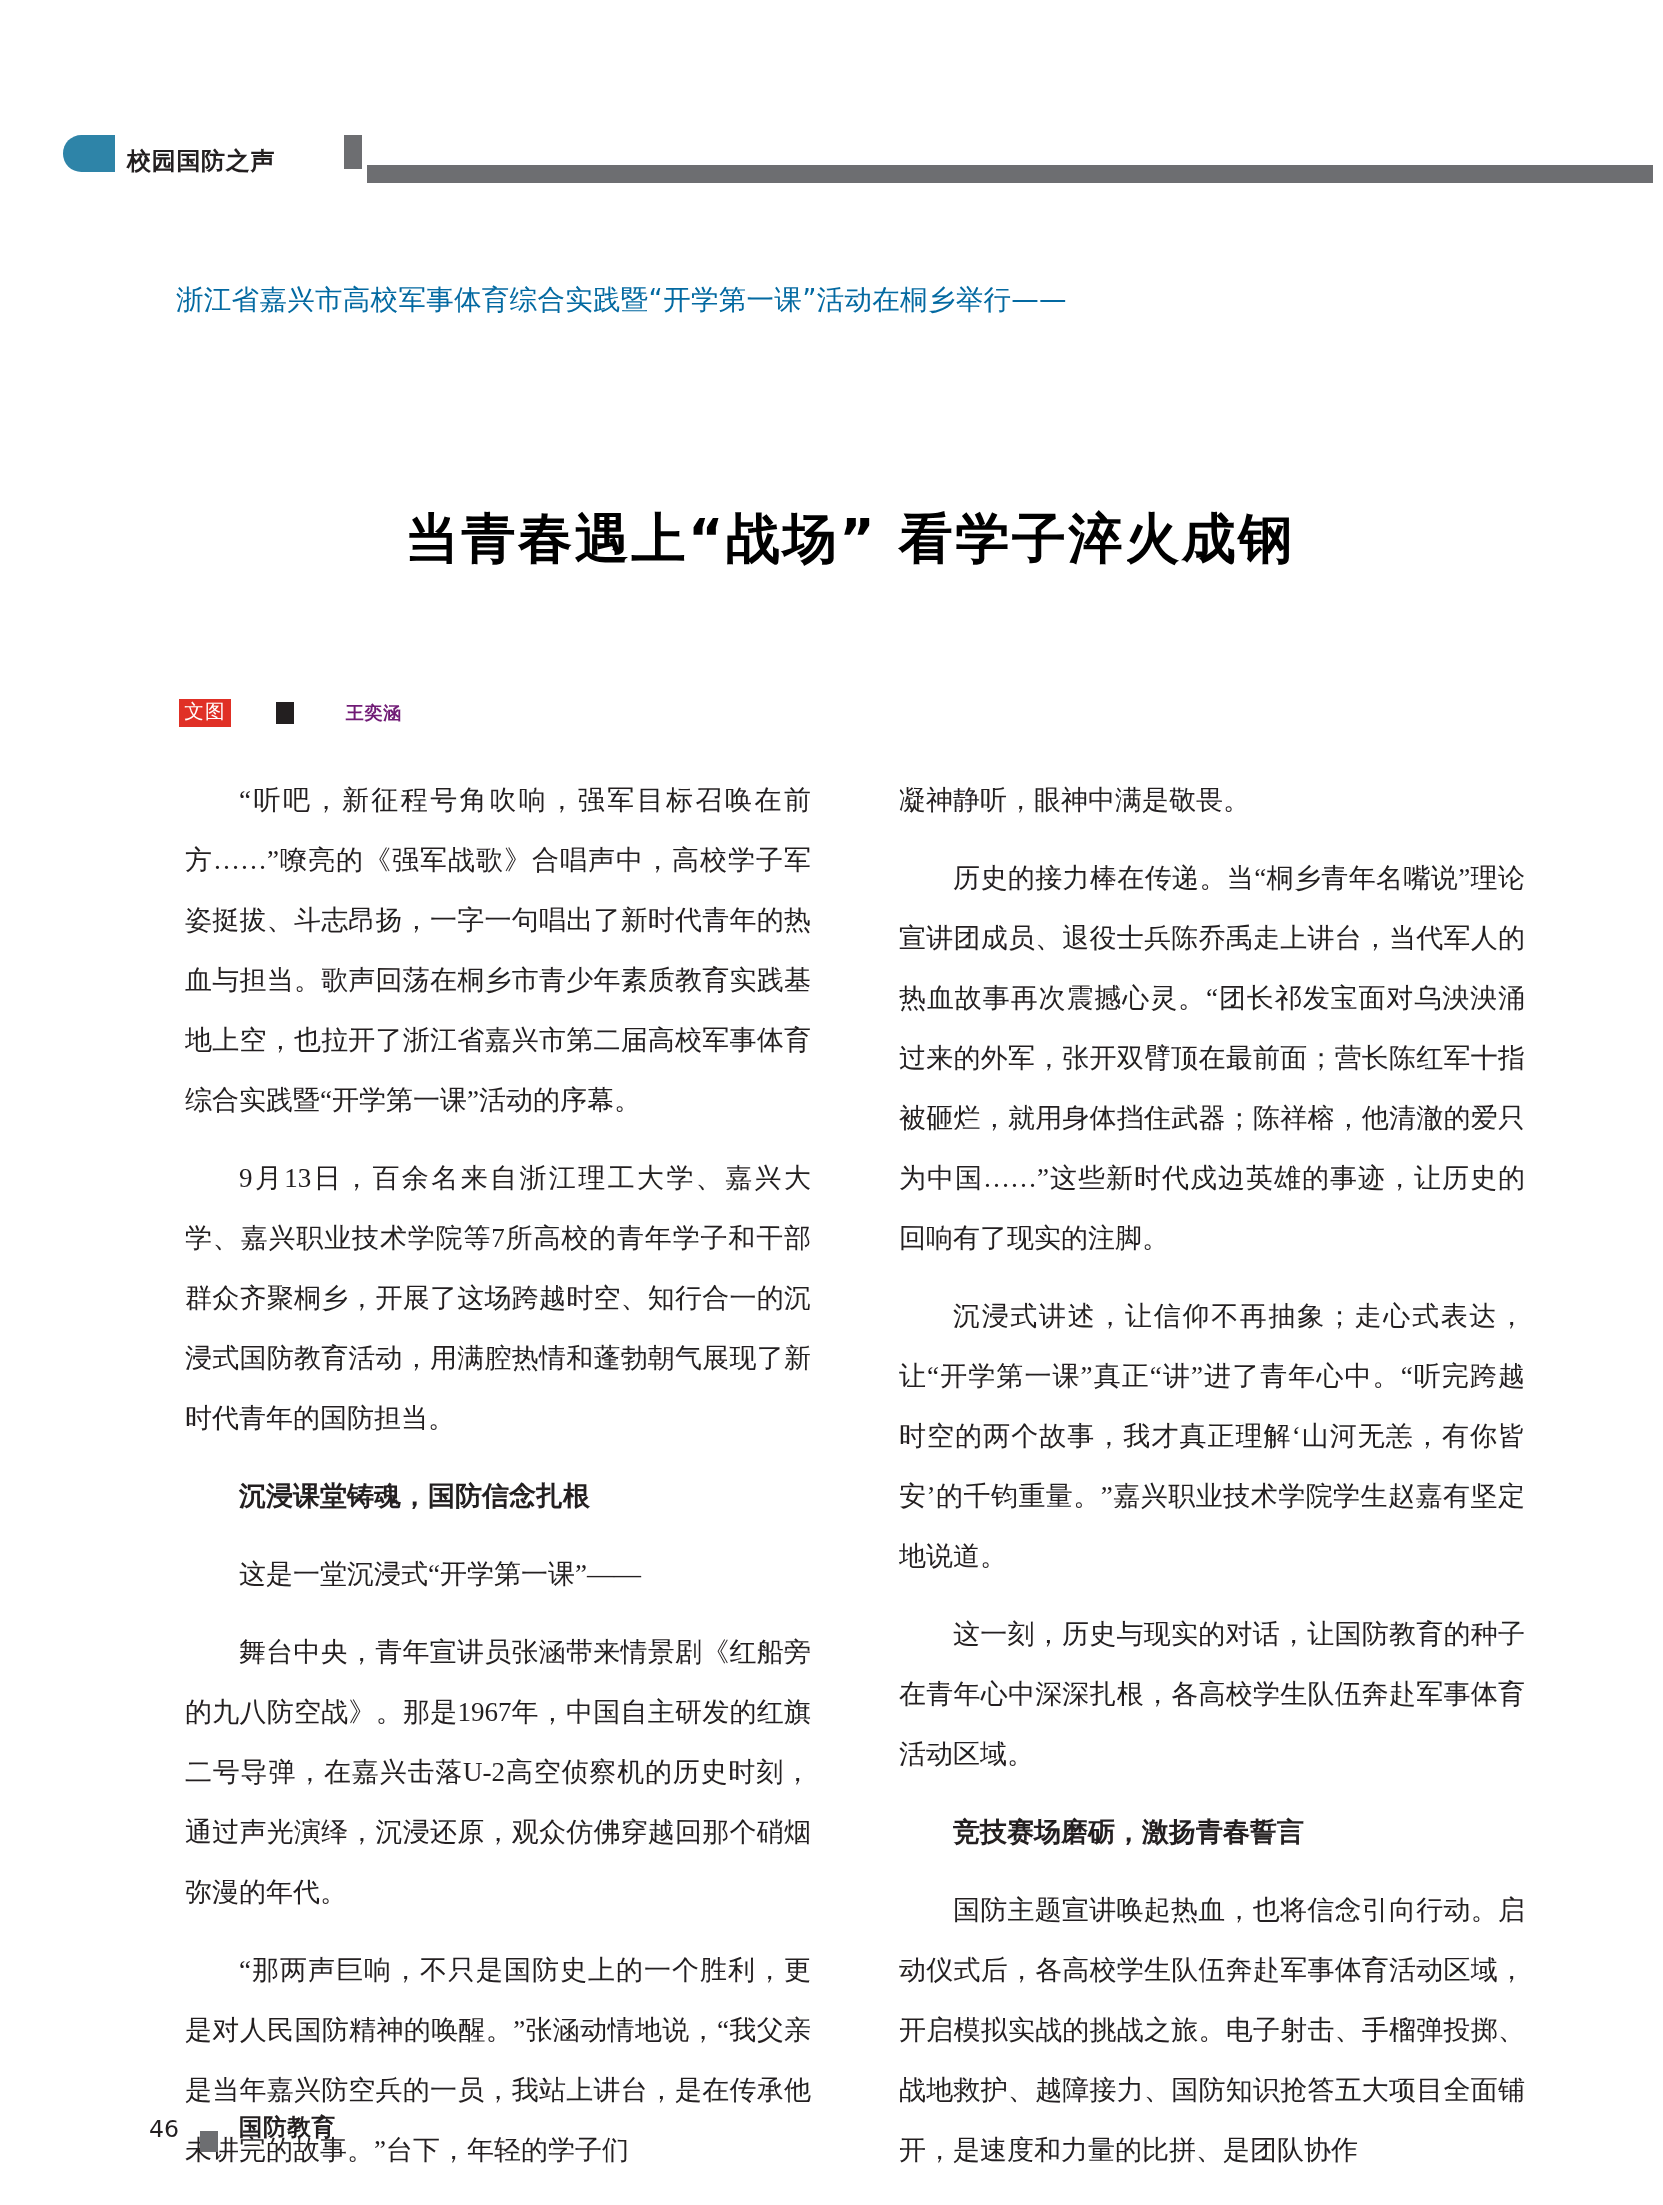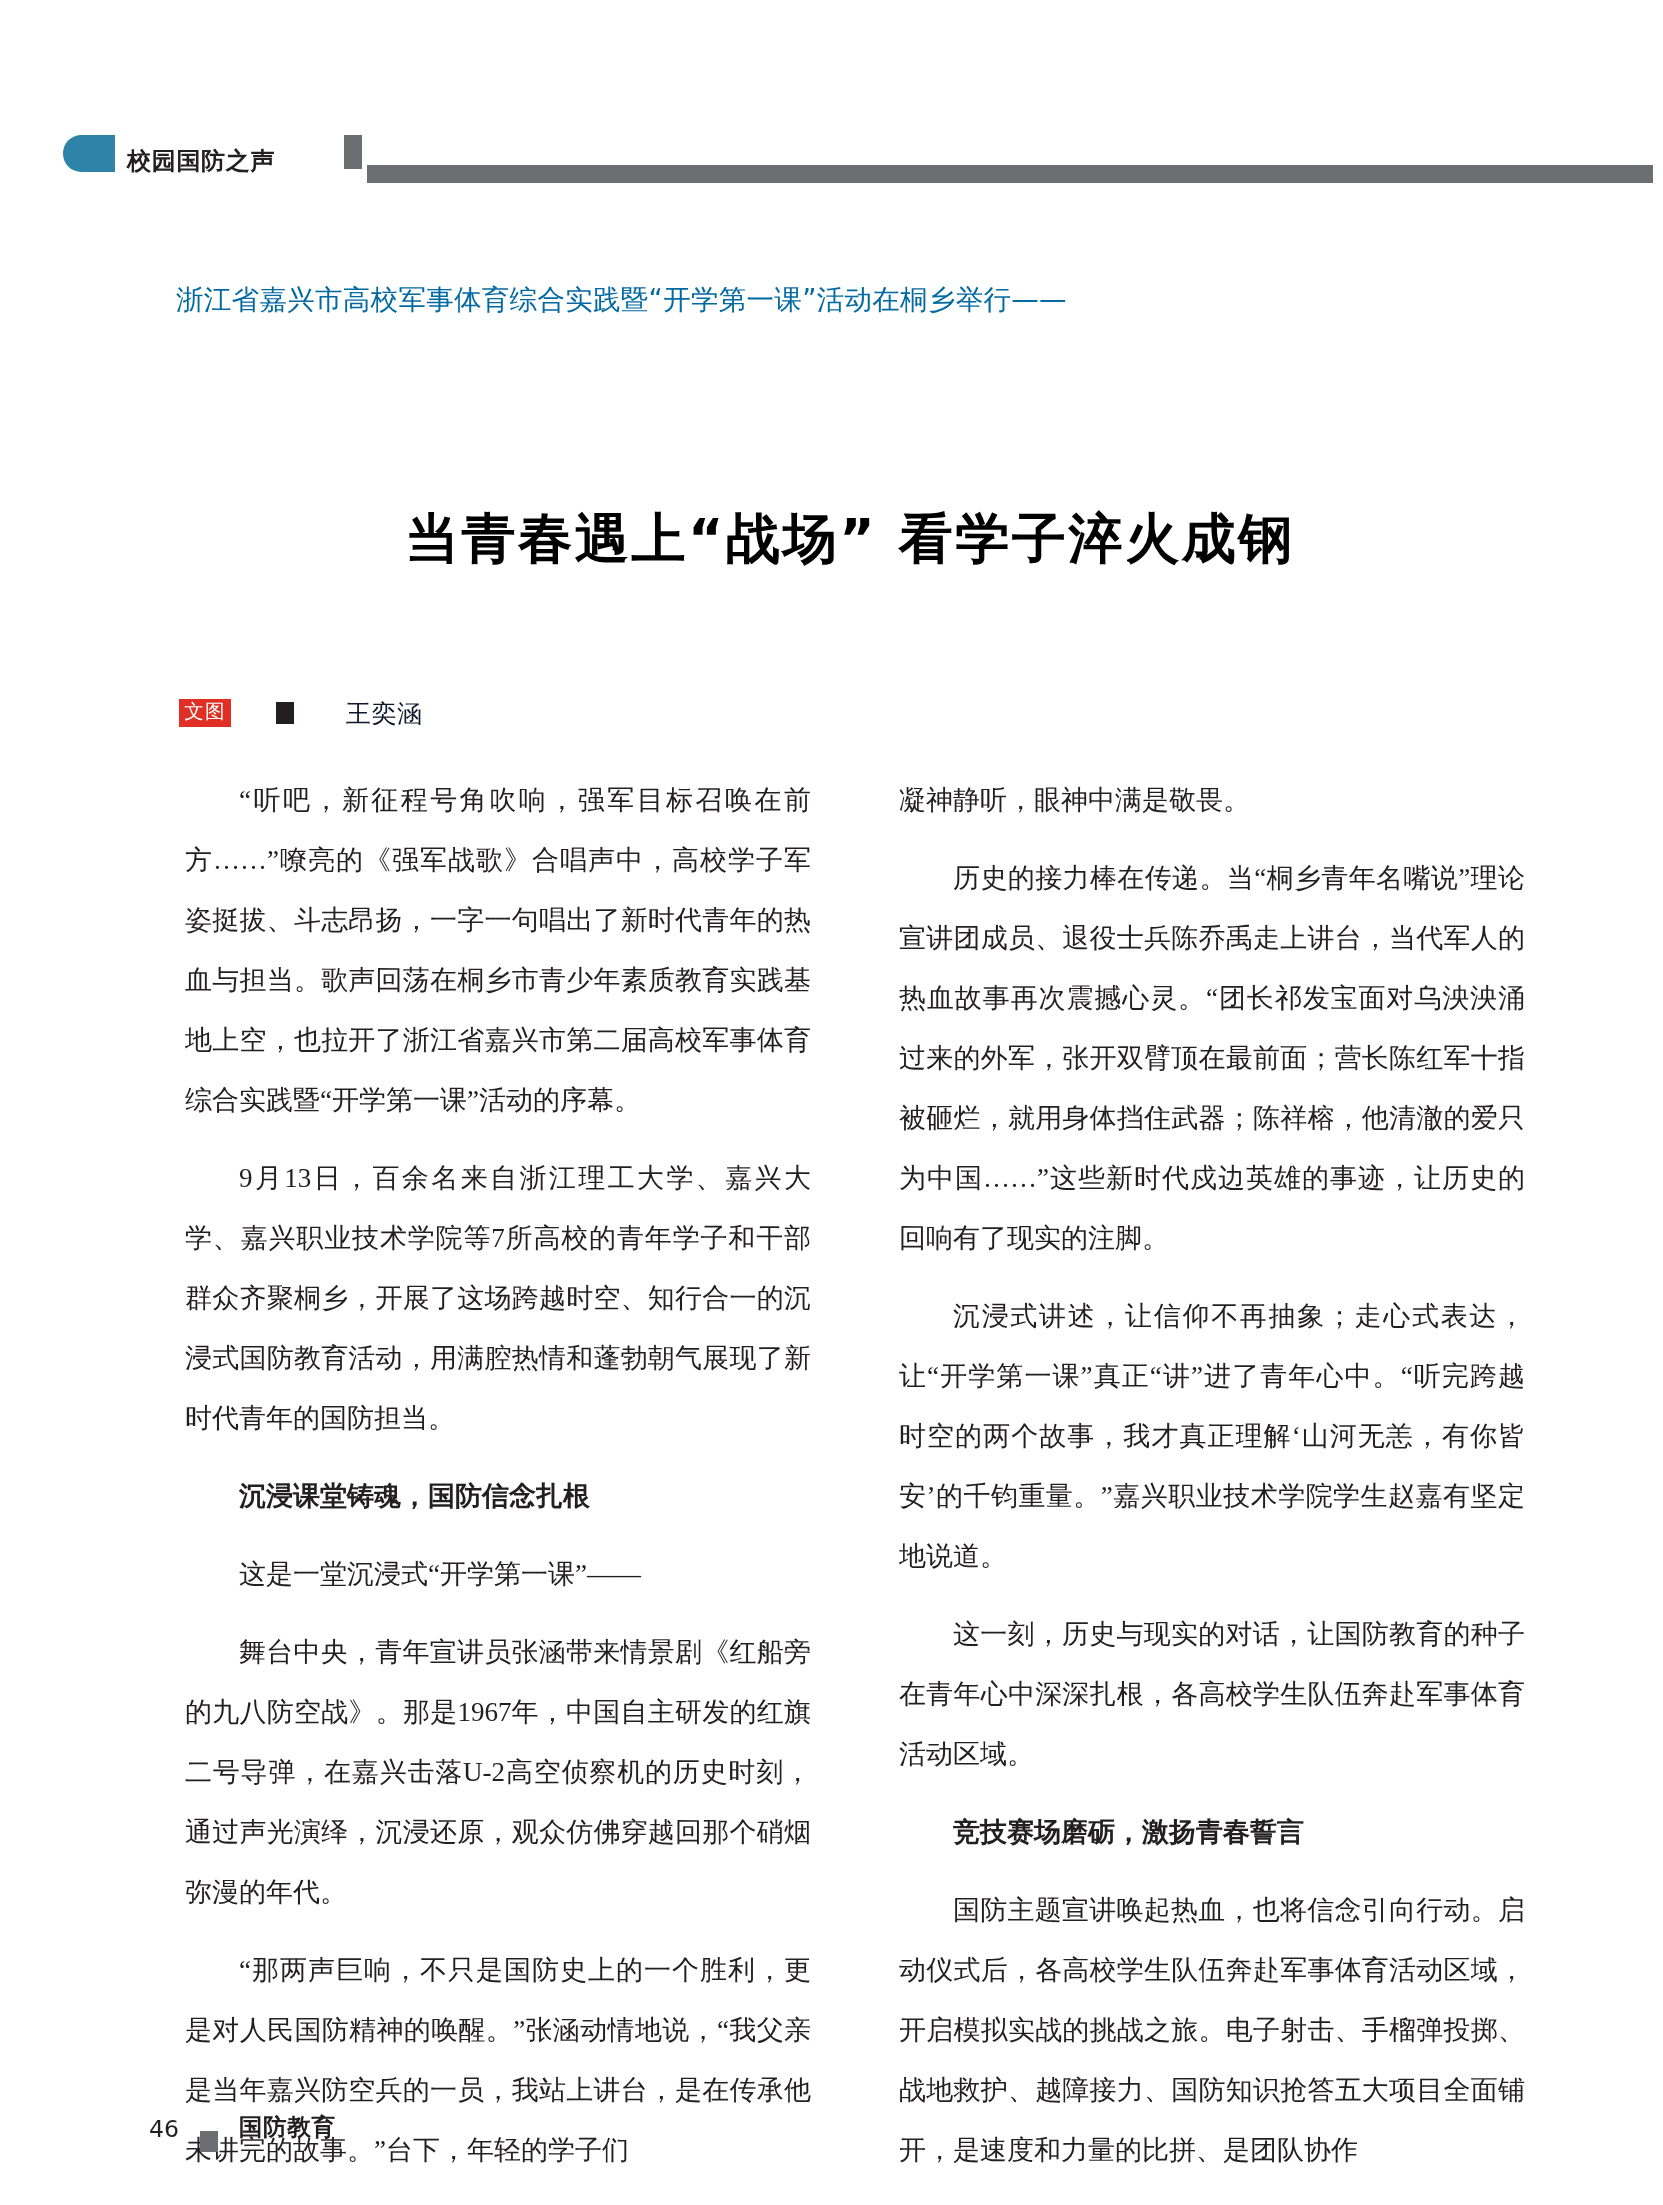--- a/index.html
+++ b/index.html
@@ -114,23 +114,23 @@
   }
   .byline-sep {
     display: inline-block;
     width: 4.6px;
     height: 22px;
     background: #231f20;
     margin: 0 9.2px 0 10.5px;
   }
   .byline-name {
     font-family: "DejaVu Sans", sans-serif;
-    font-size: 25px;
-    font-weight: 400;
-    color: #0f172a;
+    font-size: 18px;
+    font-weight: 700;
+    color: #701a75;
     letter-spacing: 0.7px;
   }
 
   
   .col {
     position: absolute;
     top: 734px;
     width: 662px;
     font-family: "Liberation Serif", serif;
   }

